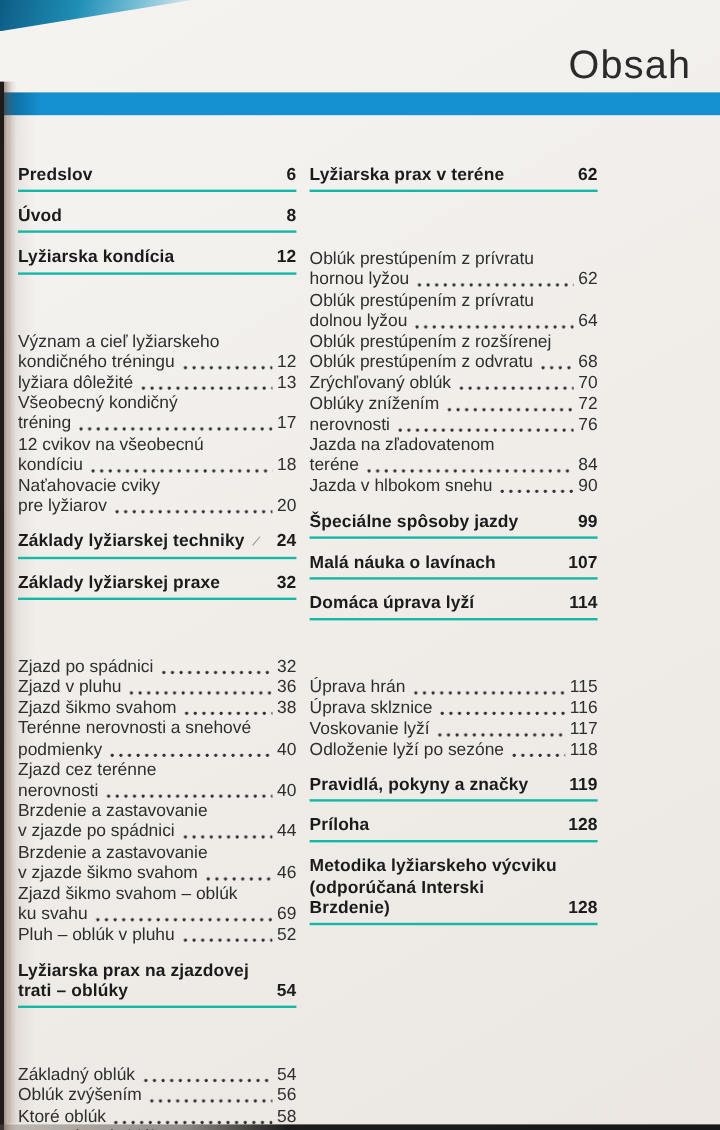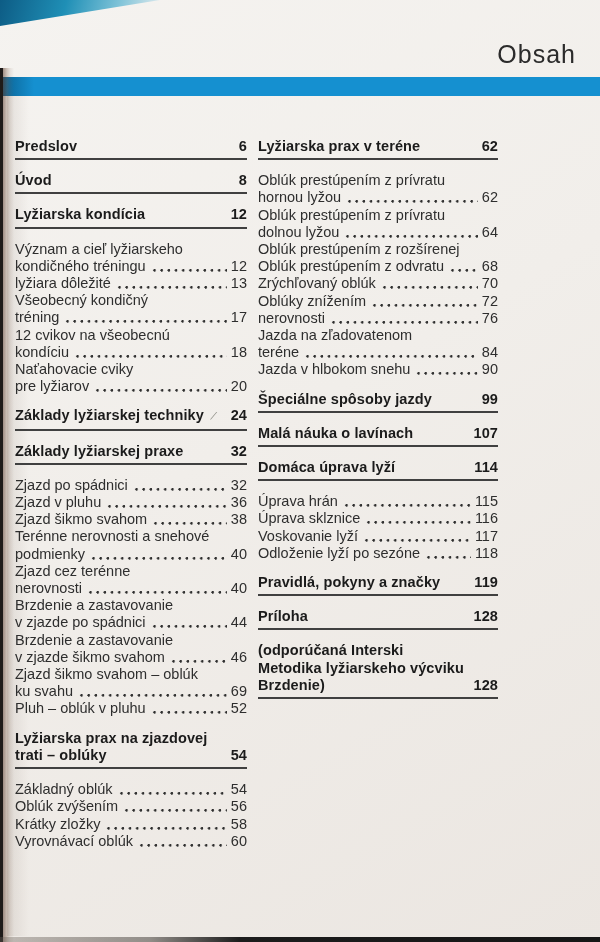--- a/index.html
+++ b/index.html
@@ -28,41 +28,41 @@
     position: absolute; left: 7px; top: 96px; bottom: 6px; width: 22px;
     background: linear-gradient(90deg, rgba(70,45,30,0.10), rgba(70,45,30,0));
   }
   .bottom-edge {
     position: absolute; left: 0; bottom: 0; height: 5px; right: 0;
     background: linear-gradient(90deg, rgba(110,100,92,0.35) 0%, rgba(70,65,60,0.55) 25%, #1c1c1c 40%, #161616 100%);
   }
   
   .page-title {
     position: absolute; top: 36px; right: 24px;
-    font-size: 25px; line-height: 36px; font-weight: 400;
+    font-size: 33px; line-height: 36px; font-weight: 400;
     letter-spacing: 1px; color: #2b2b2b;
   }
   .accent-band {
     position: absolute; top: 77px; left: 0; right: 0; height: 19px;
   }
   
   .toc {
     position: absolute; top: 138px; left: 15px;
     display: flex; gap: 11px;
     font-size: 14.5px; line-height: 17.2px;
   }
   .toc-col-left  { width: 232px; }
   .toc-col-right { width: 240px; }
   .sec { margin-bottom: 12px; }
-  .sec-head { border-bottom: 2px solid #404040; padding-bottom: 3px; }
+  .sec-head { border-bottom: 2px solid #14b8a6; padding-bottom: 3px; }
   .head-line, .head-label, .head-page { font-weight: bold; color: #1b1b1b; letter-spacing: 0.1px; }
   .head-row { display: flex; align-items: baseline; }
   .head-spacer { flex: 1; }
   .head-mark { color: #8d8d85; margin-right: 16px; font-size: 12px; transform: rotate(8deg); }
-  .entries { padding-top: 12px; }
+  .entries { padding-top: 12px; margin-top: 36px; }
   .entry-line { color: #2e2e2e; }
   .entry-row { display: flex; align-items: flex-start; }
   .entry-label { white-space: nowrap; }
   .dots {
     flex: 1; min-width: 8px; height: 17.2px; align-self: auto;
     margin: 0 4px 0 6px;
     background: radial-gradient(circle at 2.5px 12.5px, #2e2e2e 1.05px, rgba(0,0,0,0) 1.6px) repeat-x;
     background-size: 7.2px 17.2px;
   }
   .entry-page { white-space: nowrap; }
@@ -222,21 +222,21 @@
             <span class="entry-label">Základný oblúk</span>
             <span class="dots"></span>
             <span class="entry-page">54</span>
           </div>
           <div class="entry-row">
             <span class="entry-label">Oblúk zvýšením</span>
             <span class="dots"></span>
             <span class="entry-page">56</span>
           </div>
           <div class="entry-row">
-            <span class="entry-label">Krátky zložky</span>
+            <span class="entry-label">Ktoré oblúk</span>
             <span class="dots"></span>
             <span class="entry-page">58</span>
           </div>
           <div class="entry-row">
             <span class="entry-label">Vyrovnávací oblúk</span>
             <span class="dots"></span>
             <span class="entry-page">60</span>
           </div>
         </div>
       </div>
@@ -359,22 +359,22 @@
         <div class="sec-head">
           <div class="head-row">
             <span class="head-label">Príloha</span>
             <span class="head-spacer"></span>
             <span class="head-page">128</span>
           </div>
         </div>
       </div>
       <div class="sec">
         <div class="sec-head">
+          <div class="head-line">Metodika lyžiarskeho výcviku</div>
           <div class="head-line">(odporúčaná Interski</div>
-          <div class="head-line">Metodika lyžiarskeho výcviku</div>
           <div class="head-row">
             <span class="head-label">Brzdenie)</span>
             <span class="head-spacer"></span>
             <span class="head-page">128</span>
           </div>
         </div>
       </div>
     </div>
 </div>
 

